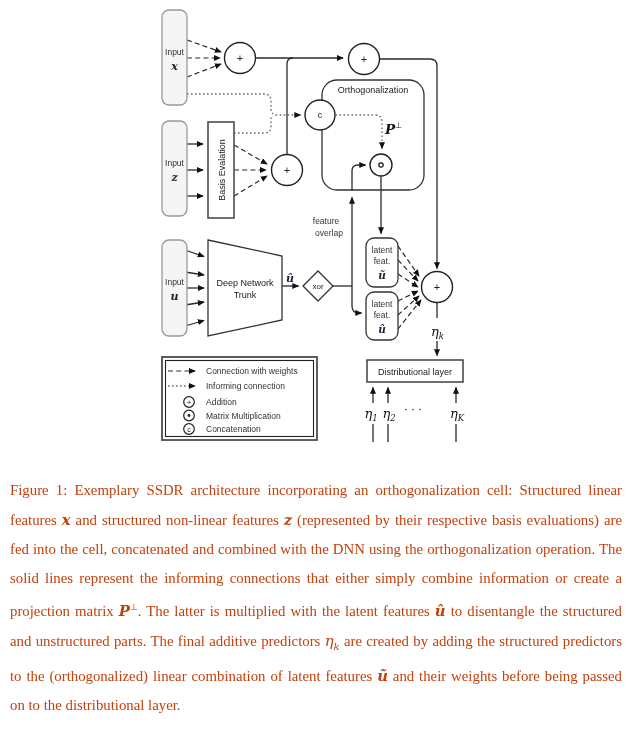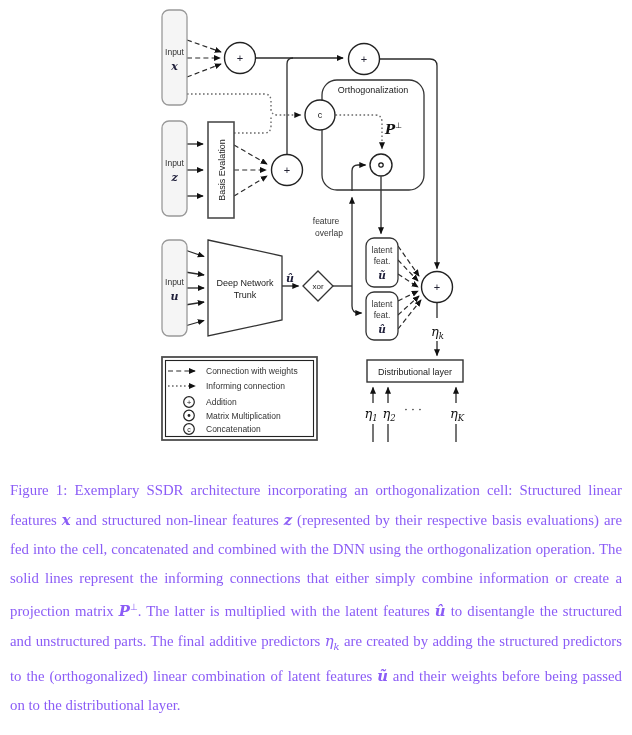--- a/index.html
+++ b/index.html
@@ -23,21 +23,21 @@
   
   .solid{stroke:#2b2b2b;stroke-width:1.3;fill:none;}
   .dashed{stroke:#2b2b2b;stroke-width:1.2;fill:none;stroke-dasharray:5 3.2;}
   .dotted{stroke:#6a6a6a;stroke-width:1.4;fill:none;stroke-dasharray:1.6 2.4;}
   .node{fill:#fff;stroke:#222;stroke-width:1.4;}
   .box{fill:#fff;stroke:#333;stroke-width:1.3;}
   .inputbox{fill:#f5f5f5;stroke:#999;stroke-width:1.3;}
 
   
   .caption{font-family:"Liberation Serif",serif;font-size:14.8px;line-height:29px;
-           text-align:justify;color:#8b5cf6;margin:14px 10px 0 10px;}
+           text-align:justify;color:#c2410c;margin:14px 10px 0 10px;}
   .mbi{font-family:"DejaVu Serif",serif;font-weight:bold;font-style:italic;}
   .mcal{font-family:"DejaVu Serif",serif;font-weight:bold;font-style:italic;}
   .mit{font-family:"DejaVu Serif",serif;font-style:italic;}
   .caption sup{font-size:9px;}
   .caption sub{font-size:10px;font-family:"DejaVu Serif",serif;font-style:italic;}
 </style>
 </head>
 <body>
 
 <div class="page">

